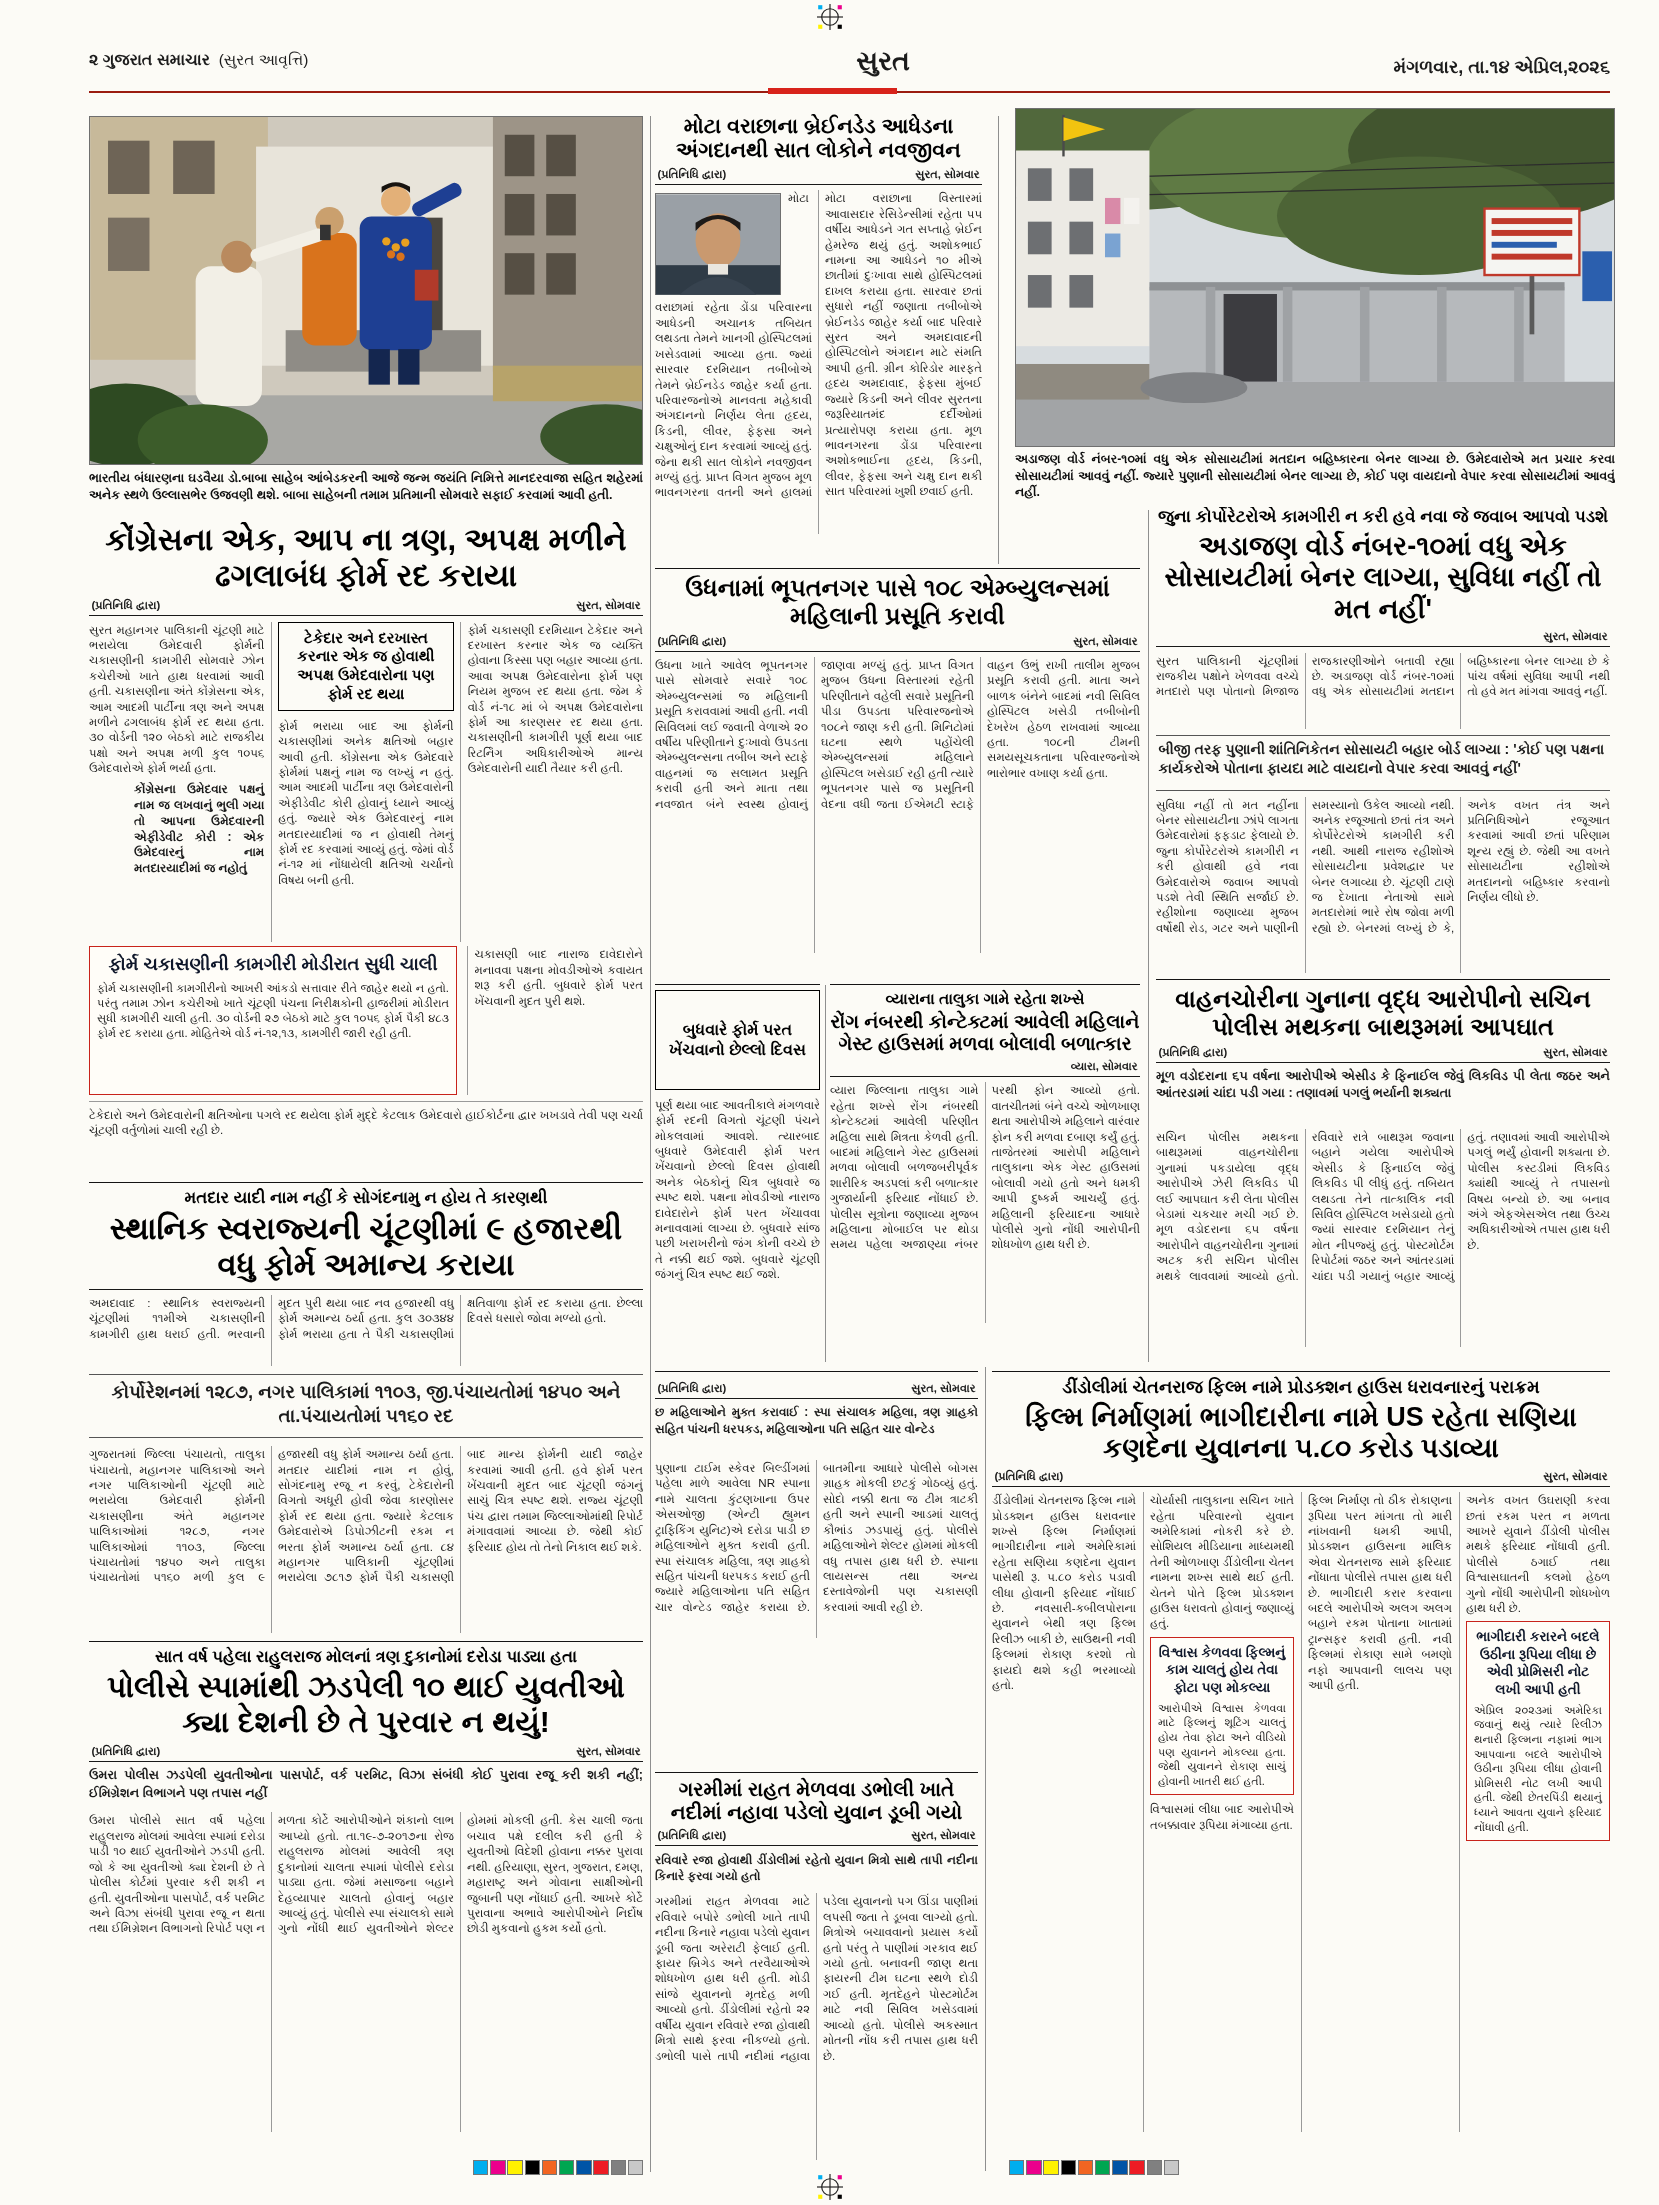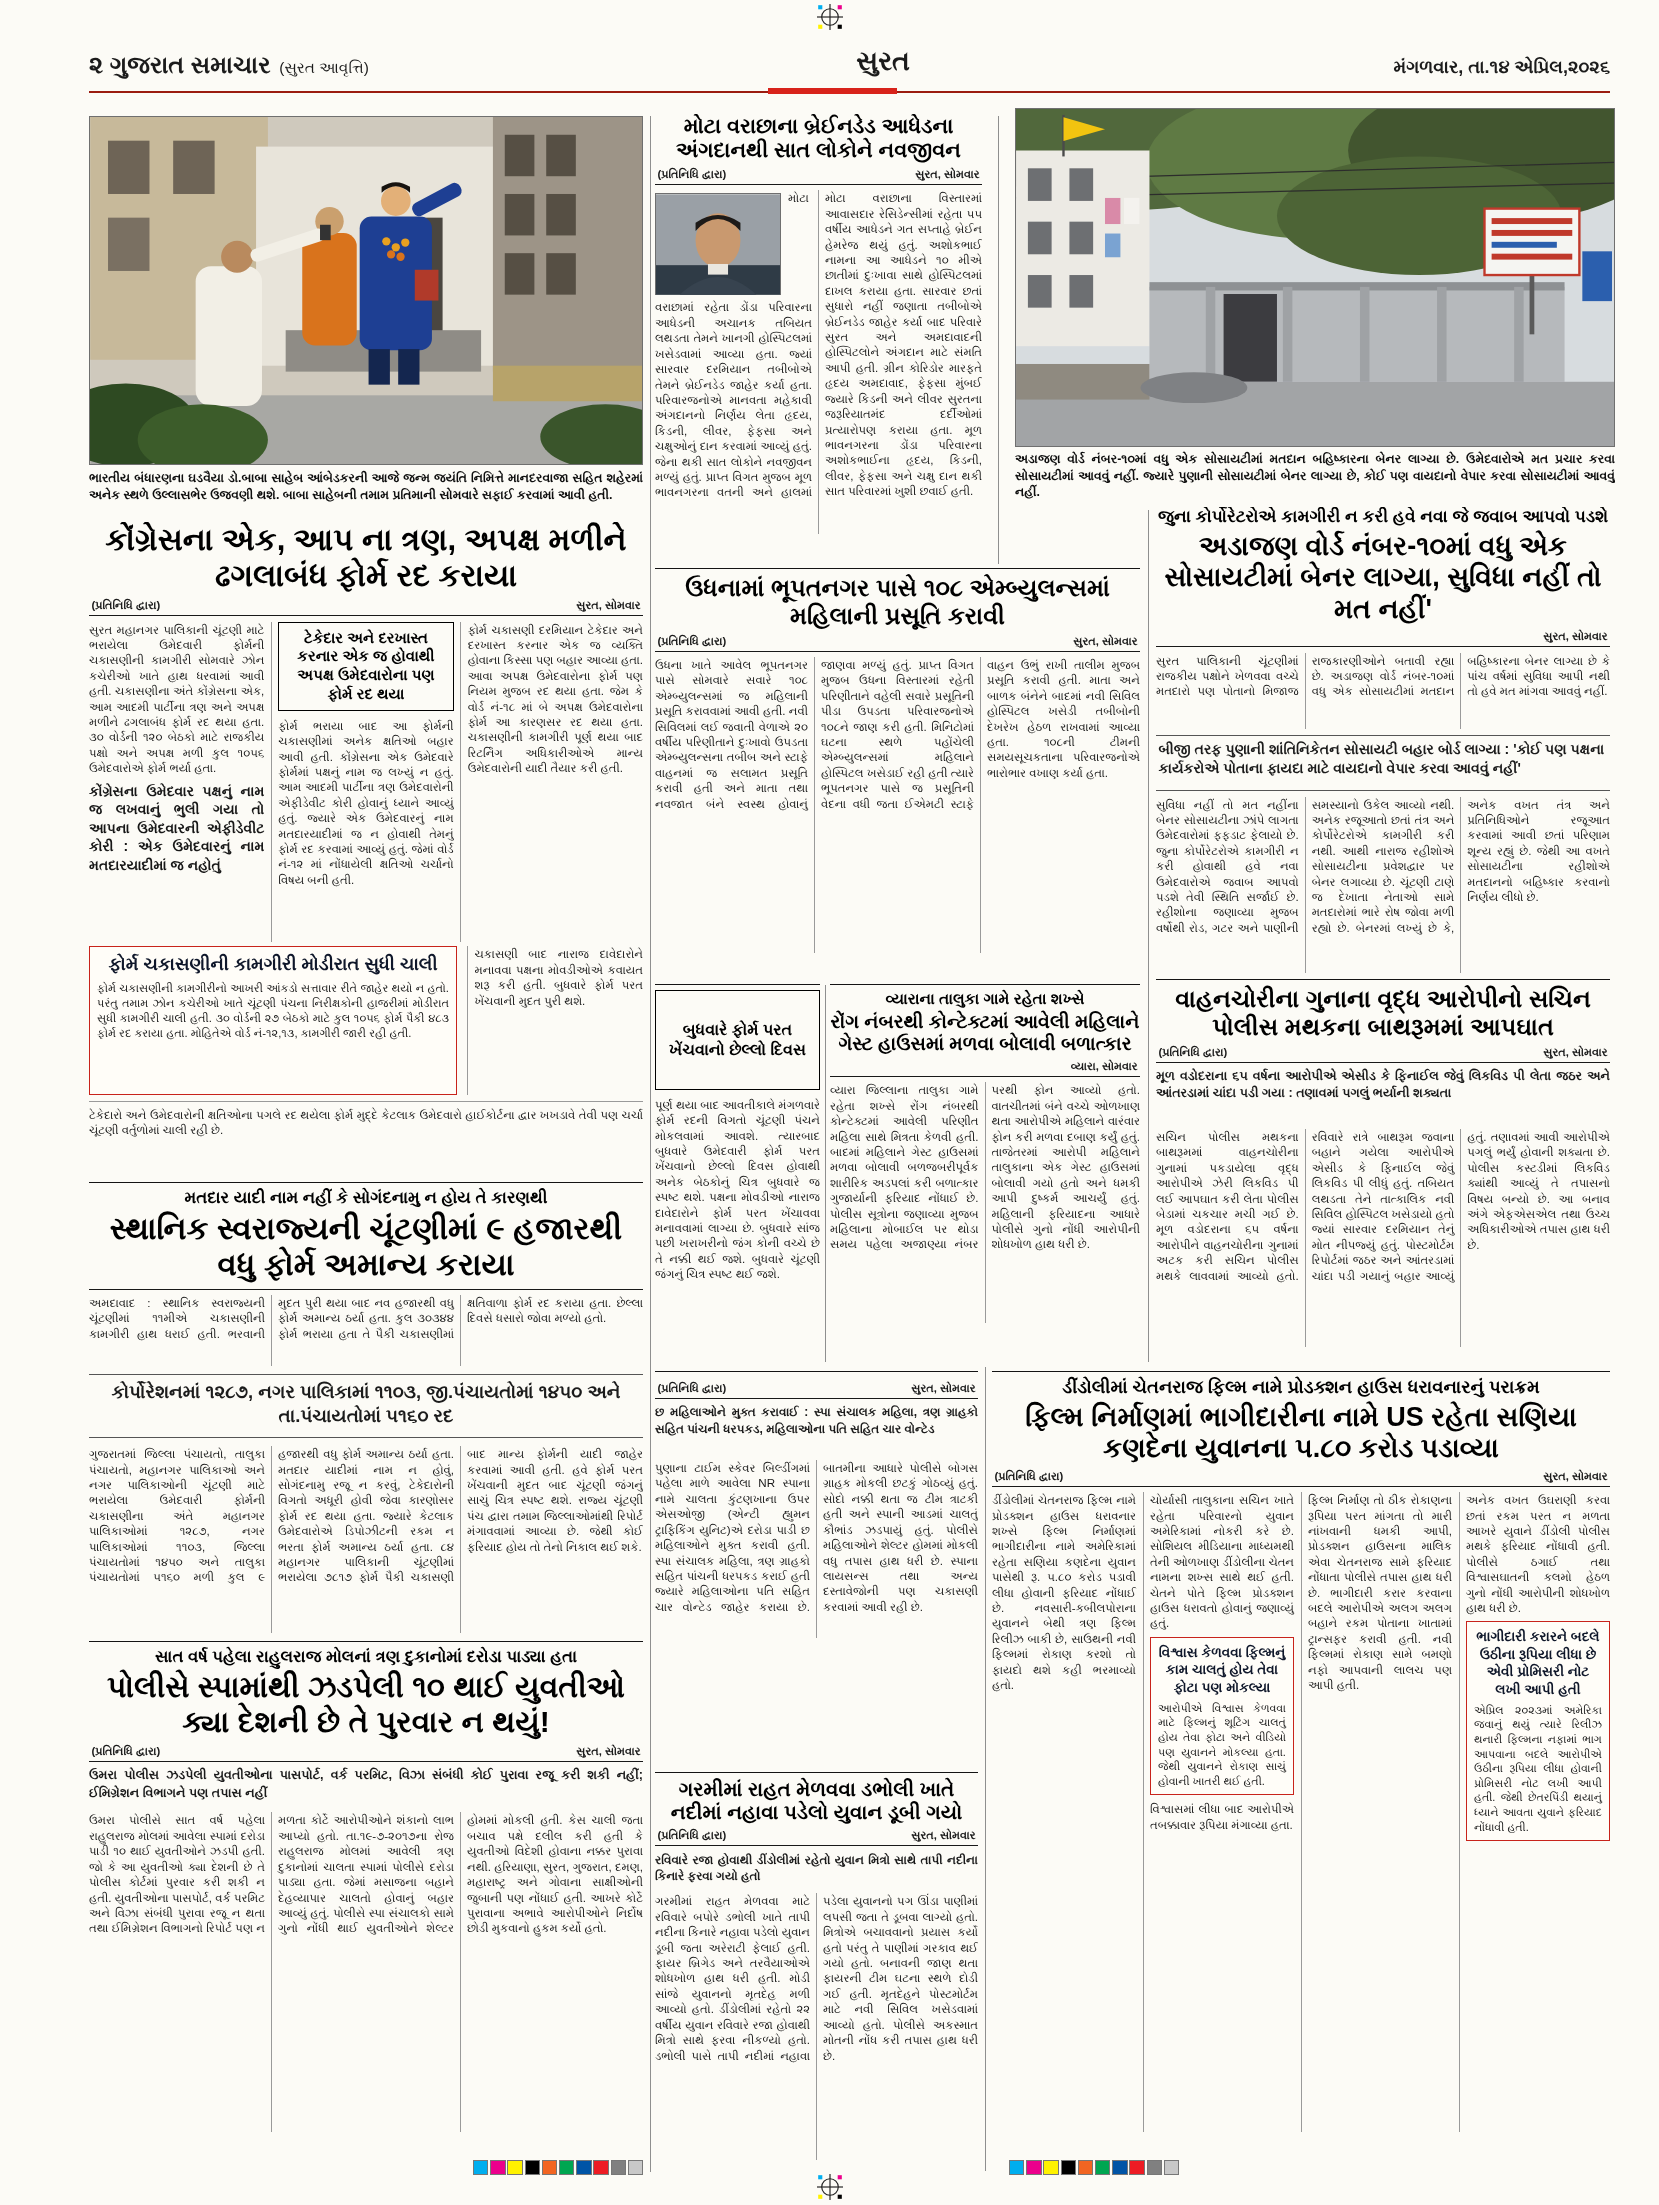--- a/index.html
+++ b/index.html
@@ -39,21 +39,21 @@
   .strip { display:flex; gap:1.8px; }
   .strip span { width:15.4px; height:15.4px; display:block; border:0.6px solid #777; }
   svg { display:block; }
 </style>
 </head>
 <body>
 
 <div class="page">
 
   <div class="abs" style="left:89px;top:51px;width:534px;">
-    <span style="font-size:24px;font-weight:700;text-align:center;">૨ ગુજરાત સમાચાર</span>
+    <span style="font-size:16px;font-weight:700;text-align:center;">૨ ગુજરાત સમાચાર</span>
     <span style="font-size:15.4px;font-weight:400;margin-left:6px;">(સુરત આવૃત્તિ)</span>
   </div>
   <div class="abs" style="left:756px;top:46px;width:154px;text-align:right;">
     <span style="font-size:27px;font-weight:700;">સુરત</span>
   </div>
   <div class="abs" style="left:1186px;top:57px;width:424px;text-align:right;font-size:18px;font-weight:700;">મંગળવાર, તા.૧૪ એપ્રિલ,૨૦૨૬</div>
   <div class="abs" style="left:89px;top:91px;width:1521px;height:2.4px;background:#9b1c10;"></div>
   <div class="abs" style="left:768px;top:88px;width:129px;height:6px;background:#d8231b;"></div>
 
   <div class="abs" style="left:817px;top:3.6px;">
@@ -201,21 +201,21 @@
 
   <div class="abs art" style="left:89px;top:522px;width:554px;height:652px;">
     <h1 class="hl" style="font-size:31px;">કોંગ્રેસના એક, આપ ના ત્રણ, અપક્ષ મળીને ઢગલાબંધ ફોર્મ રદ કરાયા</h1>
     <div class="byline">
       <span>(પ્રતિનિધિ દ્વારા)</span>
       <span>સુરત, સોમવાર</span>
     </div>
     <div class="fcols" style="height:320px;">
       <div class="fcol body-t">
         <p class="pb">સુરત મહાનગર પાલિકાની ચૂંટણી માટે ભરાયેલા ઉમેદવારી ફોર્મની ચકાસણીની કામગીરી સોમવારે ઝોન કચેરીઓ ખાતે હાથ ધરવામાં આવી હતી. ચકાસણીના અંતે કોંગ્રેસના એક, આમ આદમી પાર્ટીના ત્રણ અને અપક્ષ મળીને ઢગલાબંધ ફોર્મ રદ થયા હતા. ૩૦ વોર્ડની ૧૨૦ બેઠકો માટે રાજકીય પક્ષો અને અપક્ષ મળી કુલ ૧૦૫૬ ઉમેદવારોએ ફોર્મ ભર્યા હતા.</p>
-        <p class="pb boldp" style="font-size:14px;">કોંગ્રેસના ઉમેદવાર પક્ષનું નામ જ લખવાનું ભુલી ગયા તો આપના ઉમેદવારની એફીડેવીટ કોરી : એક ઉમેદવારનું નામ મતદારયાદીમાં જ નહોતું</p>
+        <p class="pb boldp" style="font-size:12px;margin-left:45px;">કોંગ્રેસના ઉમેદવાર પક્ષનું નામ જ લખવાનું ભુલી ગયા તો આપના ઉમેદવારની એફીડેવીટ કોરી : એક ઉમેદવારનું નામ મતદારયાદીમાં જ નહોતું</p>
       </div>
       <div class="fcol body-t">
         <div class="box-black" style="font-size:15px;margin-bottom:7.1px;">ટેકેદાર અને દરખાસ્ત કરનાર એક જ હોવાથી અપક્ષ ઉમેદવારોના પણ ફોર્મ રદ થયા</div>
         <p class="pb">ફોર્મ ભરાયા બાદ આ ફોર્મની ચકાસણીમાં અનેક ક્ષતિઓ બહાર આવી હતી. કોંગ્રેસના એક ઉમેદવારે ફોર્મમાં પક્ષનું નામ જ લખ્યું ન હતું. આમ આદમી પાર્ટીના ત્રણ ઉમેદવારોની એફીડેવીટ કોરી હોવાનું ધ્યાને આવ્યું હતું. જ્યારે એક ઉમેદવારનું નામ મતદારયાદીમાં જ ન હોવાથી તેમનું ફોર્મ રદ કરવામાં આવ્યું હતું. જેમાં વોર્ડ નં-૧૨ માં નોંધાયેલી ક્ષતિઓ ચર્ચાનો વિષય બની હતી.</p>
       </div>
       <div class="fcol body-t">
         <p class="pb">ફોર્મ ચકાસણી દરમિયાન ટેકેદાર અને દરખાસ્ત કરનાર એક જ વ્યક્તિ હોવાના કિસ્સા પણ બહાર આવ્યા હતા. આવા અપક્ષ ઉમેદવારોના ફોર્મ પણ નિયમ મુજબ રદ થયા હતા. જેમ કે વોર્ડ નં-૧૮ માં બે અપક્ષ ઉમેદવારોના ફોર્મ આ કારણસર રદ થયા હતા. ચકાસણીની કામગીરી પૂર્ણ થયા બાદ રિટર્નિંગ અધિકારીઓએ માન્ય ઉમેદવારોની યાદી તૈયાર કરી હતી.</p>
       </div>
     </div>
     <div style="display:flex;gap:9.5px;margin-top:4.7px;height:149px;">

